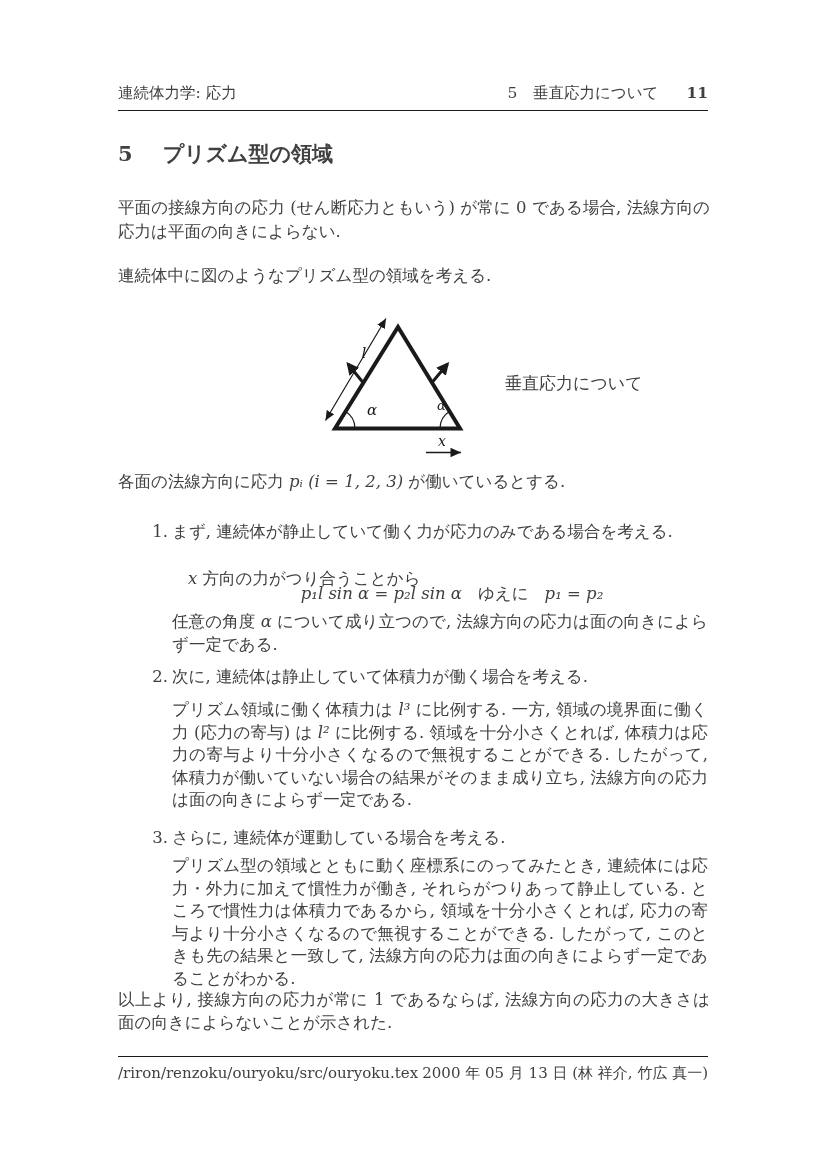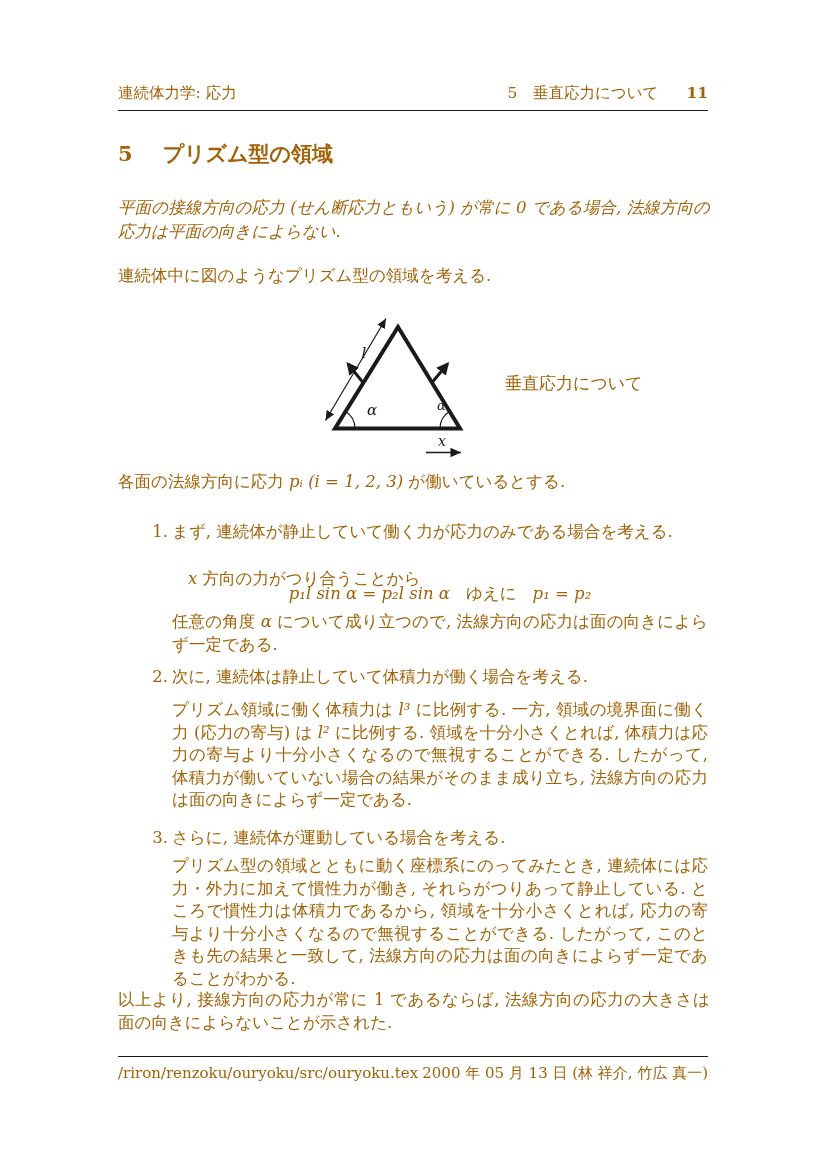--- a/index.html
+++ b/index.html
@@ -1,20 +1,20 @@
 <!DOCTYPE html>
 <html lang="ja"><head>
 <meta charset="utf-8">
 <style>
   html,body { margin:0; padding:0; background:#ffffff; }
   .page {
     position:relative;
     width:826px; height:1169px;
     background:#ffffff;
-    color:#a16207;
+    color:#404040;
     font-family:"DejaVu Serif","Liberation Serif",serif;
     overflow:hidden;
   }
   .abs { position:absolute; }
   .hdr { font-size:15.5px; line-height:18px; }
   .hdr-right { text-align:right; }
   .hdr-pagenum { font-weight:bold; margin-left:28px; }
   .rule { background:#1a1a1a; height:1px; }
   .section-heading { font-size:21px; font-weight:bold; line-height:26px; }
   .section-heading .sec-title { margin-left:30px; }
@@ -37,21 +37,21 @@
   <div class="abs hdr" style="left:118px; top:84px; width:300px;">連続体力学: 応力</div>
   <div class="abs hdr hdr-right" style="left:400px; top:84px; width:308px;">
     <span>5　垂直応力について</span><span class="hdr-pagenum">11</span>
   </div>
   <div class="abs rule" style="left:118px; top:110px; width:590px;"></div>
 
   <div class="abs section-heading" style="left:118px; top:141px; width:500px;">
     <span>5</span><span class="sec-title">プリズム型の領域</span>
   </div>
 
-  <p class="abs body-text" style="left:118px; top:196px; width:592px; margin:0;font-style:italic;">平面の接線方向の応力 (せん断応力ともいう) が常に 0 である場合, 法線方向の応力は平面の向きによらない.</p>
+  <p class="abs body-text" style="left:118px; top:196px; width:592px; margin:0;">平面の接線方向の応力 (せん断応力ともいう) が常に 0 である場合, 法線方向の応力は平面の向きによらない.</p>
   <p class="abs body-text" style="left:118px; top:264px; width:592px; margin:0;">連続体中に図のようなプリズム型の領域を考える.</p>
 
   <svg class="abs" style="left:300px; top:305px;" width="190" height="165" viewBox="300 305 190 165">
     <defs>
       <marker id="arr-thin" viewBox="0 0 10 10" refX="9" refY="5" markerWidth="9" markerHeight="9" orient="auto-start-reverse">
         <path d="M0,1 L9,5 L0,9 z" fill="#1a1a1a"></path>
       </marker>
       <marker id="arr-thick" viewBox="0 0 10 10" refX="8" refY="5" markerWidth="4.2" markerHeight="4.2" orient="auto">
         <path d="M0,0 L10,5 L0,10 z" fill="#1a1a1a"></path>
       </marker>
@@ -79,21 +79,21 @@
 
   <p class="abs body-text" style="left:118px; top:470px; width:592px; margin:0;">
     <span>各面の法線方向に応力 </span><span class="math">pᵢ (i = 1, 2, 3)</span><span> が働いているとする.</span>
   </p>
 
   <div class="abs item-num" style="left:144px; top:521px; width:24px;">1.</div>
   <p class="abs item-text" style="left:172px; top:521px; width:536px; margin:0;">まず, 連続体が静止していて働く力が応力のみである場合を考える.</p>
   <p class="abs item-text" style="left:172px; top:552px; width:536px; margin:16px;">
     <span class="math">x</span><span> 方向の力がつり合うことから</span>
   </p>
-  <div class="abs equation" style="left:172px; top:583px; width:536px;">
+  <div class="abs equation" style="left:184px; top:583px; width:536px;">
     <span class="math">p₁l sin α = p₂l sin α</span><span class="eq-mid">ゆえに</span><span class="math">p₁ = p₂</span>
   </div>
   <p class="abs item-text" style="left:172px; top:611px; width:536px; margin:0;">
     <span>任意の角度 </span><span class="math">α</span><span> について成り立つので, 法線方向の応力は面の向きによらず一定である.</span>
   </p>
 
   <div class="abs item-num" style="left:144px; top:666px; width:24px;">2.</div>
   <p class="abs item-text" style="left:172px; top:699px; width:536px; margin:0;">
     <span>プリズム領域に働く体積力は </span><span class="math">l³</span><span> に比例する.  一方, 領域の境界面に働く力 (応力の寄与) は </span><span class="math">l²</span><span> に比例する. 領域を十分小さくとれば, 体積力は応力の寄与より十分小さくなるので無視することができる.  したがって, 体積力が働いていない場合の結果がそのまま成り立ち, 法線方向の応力は面の向きによらず一定である.</span>
   </p>

